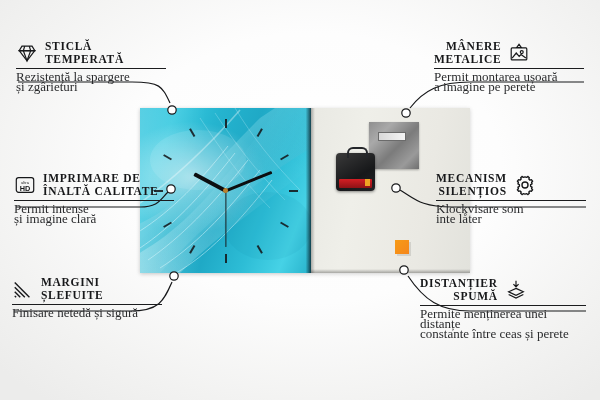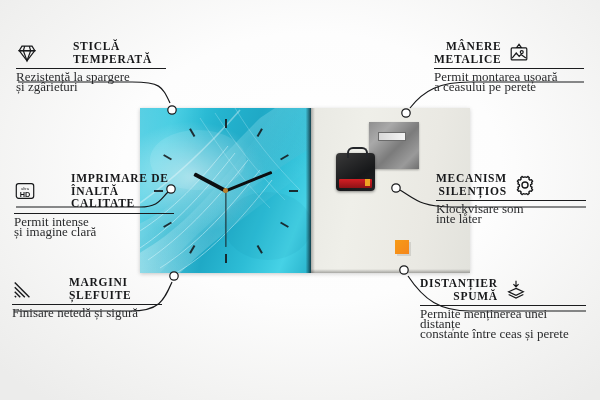--- a/index.html
+++ b/index.html
@@ -95,21 +95,21 @@
   
   .callout{position:absolute;}
   .c-head{display:flex;align-items:center;gap:7px;}
   .c-title{
     font-size:11.5px;line-height:12.5px;font-weight:bold;letter-spacing:.7px;
     color:#17181a;text-transform:uppercase;
   }
   .c-rule{height:1px;background:#1b1c1e;margin:3px 0 3px 0;}
   .c-desc{font-size:13px;line-height:10px;color:#2a2b2d;}
   .left .c-head{justify-content:flex-start;}
-  .left .c-title{text-align:left;margin-left:28px;}
+  .left .c-title{text-align:left;}
   .left .c-desc{text-align:left;}
   .right .c-head{justify-content:flex-start;}
   .right .c-title{text-align:right;}
   .right .c-desc{}
   .ico{width:22px;height:22px;flex:0 0 22px;color:#17181a;}
   .ico svg{display:block;width:22px;height:22px;}
 
   .lines{position:absolute;inset:0;pointer-events:none;}
 </style>
 </head>
@@ -284,21 +284,21 @@
           <path d="M12 2.5 L9.5 6 h5 L12 2.5z"></path>
           <rect x="3.5" y="6.5" width="17" height="13" rx="1"></rect>
           <circle cx="15" cy="11" r="1.6"></circle>
           <path d="M4.5 17.5 L9 12 l3.2 3.6 2-2 5.3 3.9"></path>
         </svg>
       </span>
     </div>
     <div class="c-rule"></div>
     <div class="c-desc">
       <span>Permit montarea ușoară</span><br>
-      <span>a ceasului pe perete</span>
+      <span>a imagine pe perete</span>
     </div>
   </div>
 
   <div class="callout right" style="left:436px;top:172px;width:150px;font-family:Liberation Serif, serif;">
     <div class="c-head">
       <span class="c-title">
         <span>MECANISM</span><br>
         <span>SILENȚIOS</span>
       </span>
       <span class="ico">

